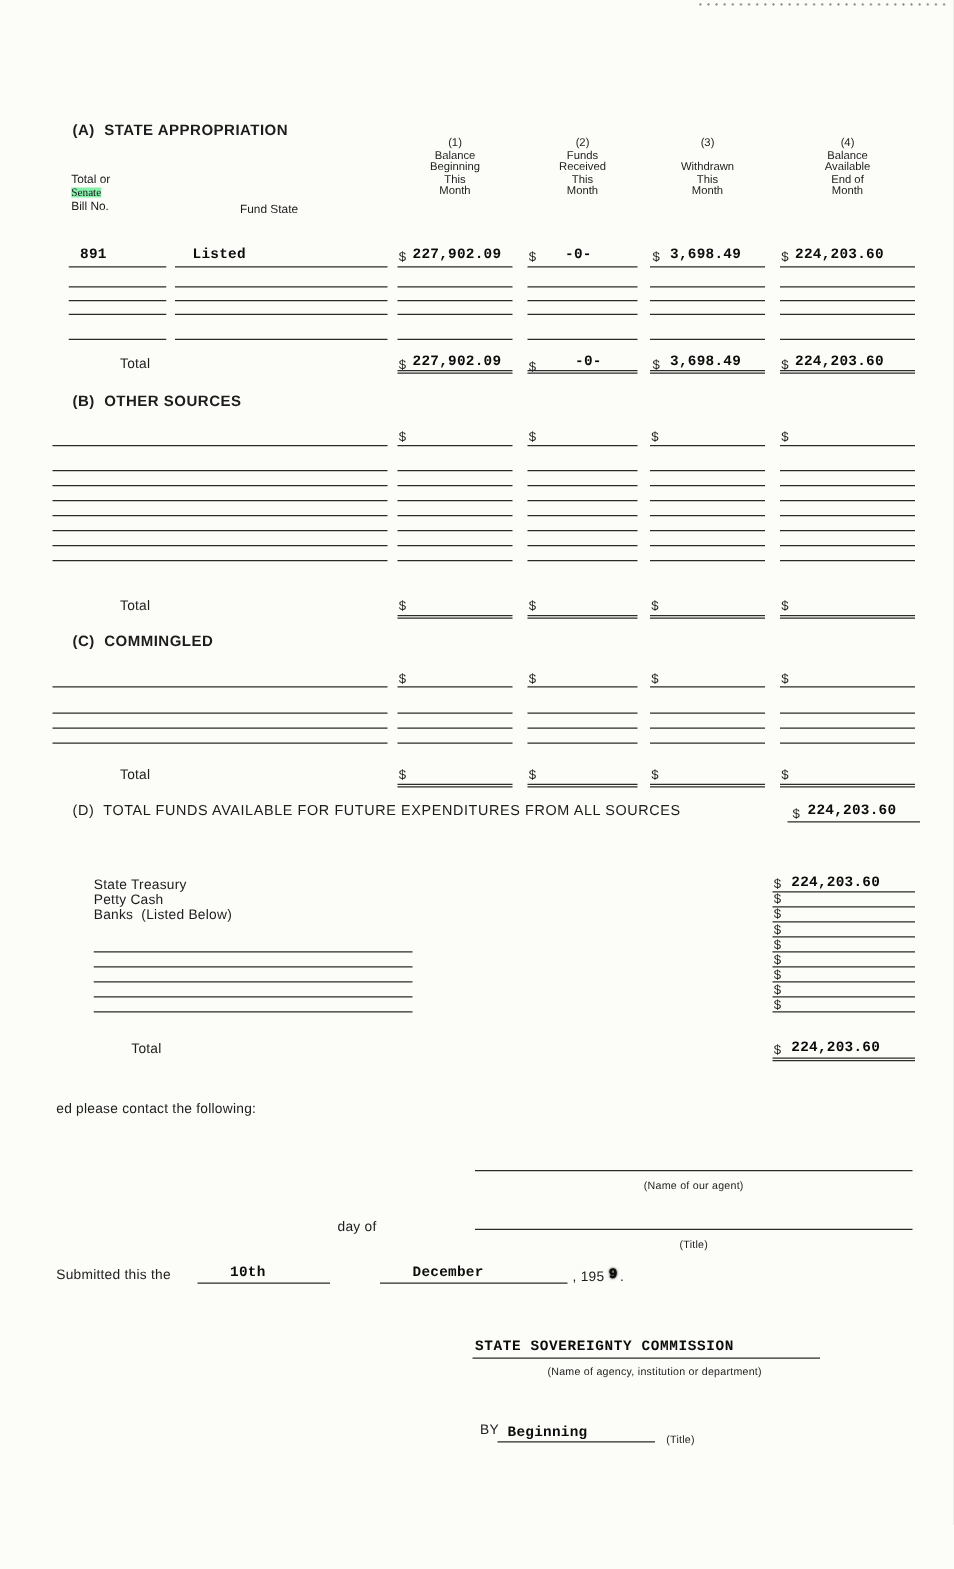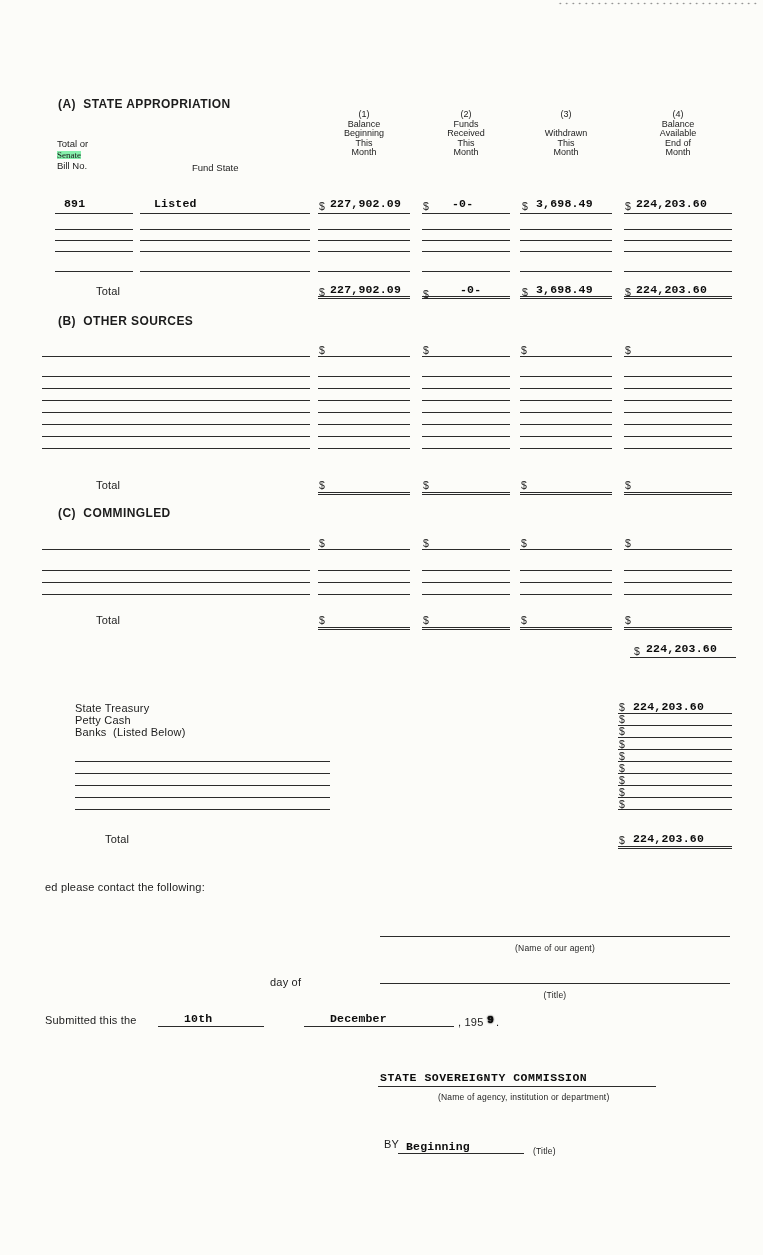--- a/index.html
+++ b/index.html
@@ -204,20 +204,21 @@
   <div class="t lbl" style="left:96px;top:614px">Total</div>
   <div class="t d" style="left:319px;top:614px">$</div>
   <div class="t d" style="left:423px;top:614px">$</div>
   <div class="t d" style="left:521px;top:614px">$</div>
   <div class="t d" style="left:625px;top:614px">$</div>
   <div class="dl c1" style="top:627px"></div>
   <div class="dl c2" style="top:627px"></div>
   <div class="dl c3" style="top:627px"></div>
   <div class="dl c4" style="top:627px"></div>
 
+  <div class="t lbld" style="left:58px;top:643px">(D)  TOTAL FUNDS AVAILABLE FOR FUTURE EXPENDITURES FROM ALL SOURCES</div>
   <div class="t d" style="left:634px;top:645px">$</div>
   <div class="t typed" style="left:646px;top:642px">224,203.60</div>
   <div class="ln cd" style="top:657px"></div>
 
   <div class="t lbl" style="left:75px;top:702px">State Treasury</div>
   <div class="t lbl" style="left:75px;top:714px">Petty Cash</div>
   <div class="t lbl" style="left:75px;top:726px">Banks  (Listed Below)</div>
   <div class="t d" style="left:619px;top:701px">$</div>
   <div class="t typed" style="left:633px;top:700px">224,203.60</div>
   <div class="ln ce" style="top:713px"></div>

